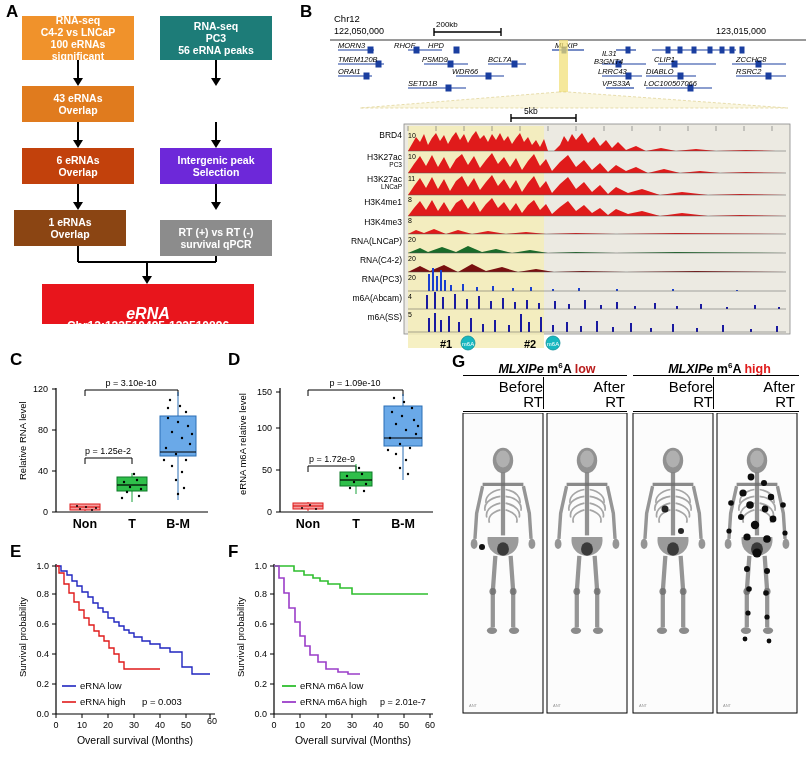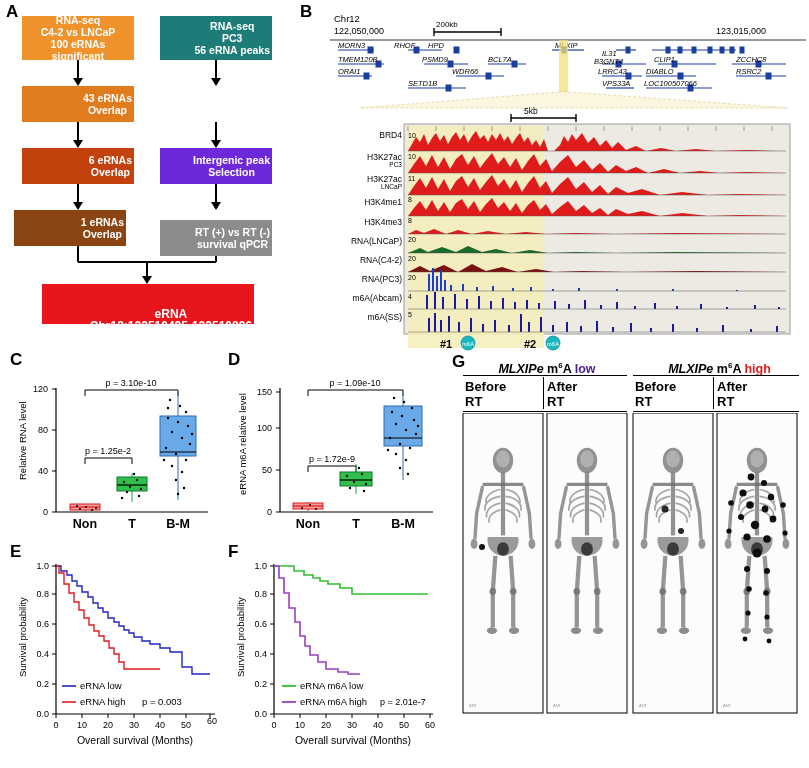--- a/index.html
+++ b/index.html
@@ -21,30 +21,30 @@
   #panelA { position:absolute; left:6px; top:4px; width:290px; height:330px; }
   .fbox {
     position:absolute;
     box-sizing:border-box;
     color:#fff;
     font-size:10.5px;
     line-height:12px;
     text-align:center;
     display:flex;
     align-items:center;
-    justify-content:flex-end;
+    justify-content:center;
     padding:2px;
     font-weight:bold;
   }
   
   #panelB { position:absolute; left:316px; top:4px; width:505px; height:345px; }
   
   #panelG { position:absolute; left:455px; top:355px; width:350px; height:410px; }
   .gtitle { font-size:12.5px; text-align:center; font-weight:bold; }
-  .gsub { font-size:13px; text-align:left; font-weight:bold; }
+  .gsub { font-size:15px; text-align:right; font-weight:normal; }
   svg { display:block; }
 </style>
 </head>
 <body>
 
 <div class="panel-letter" style="left:6px;top:2px;">A</div>
 <div id="panelA">
   <svg width="290" height="332">
 
     <line x1="72" y1="56" x2="72" y2="74" stroke="#000" stroke-width="2"></line>
@@ -112,21 +112,21 @@
   </div>
   <div class="fbox" style="left:154px;top:216px;width:112px;height:36px;background:#8c8c8c;">
     <div>
       <div>RT (+) vs RT (-)</div>
       <div>survival qPCR</div>
     </div>
   </div>
 
   <div class="fbox" style="left:36px;top:280px;width:212px;height:40px;background:#e8151c;">
     <div>
-      <div style="font-size:12px;margin-top:31px;">eRNA</div>
+      <div style="font-style:italic;font-size:16px;margin-top:31px;">eRNA</div>
       <div style="font-size:12px;">Chr12:122510495-122510896</div>
     </div>
   </div>
 </div>
 
 <div class="panel-letter" style="left:300px;top:2px;">B</div>
 <div id="panelB">
   <svg width="505" height="348">
 
     <text x="18" y="18" font-size="9.5" font-family="Liberation Sans">Chr12</text>
@@ -640,21 +640,21 @@
     <line x1="54" y1="150" x2="68" y2="150" stroke="#9b3ec9" stroke-width="1.8"></line>
     <text x="72" y="153" font-size="9.5" font-family="Liberation Sans">eRNA m6A high</text>
     <text x="152" y="153" font-size="9" font-family="Liberation Sans">p = 2.01e-7</text>
   </svg>
 </div>
 
 <div class="panel-letter" style="left:452px;top:352px;">G</div>
 <div id="panelG">
 
   <div class="gtitle" style="position:absolute;left:12px;top:6px;width:160px;">
-    <span style="font-style:italic;">MLXIPe</span><span> </span><span>m</span><sup style="font-size:8px;">6</sup><span>A</span><span> </span><span style="color:#4c1d95;">low</span>
+    <span style="font-style:italic;">MLXIPe</span><span> </span><span>m</span><sup style="font-size:8px;">6</sup><span>A</span><span> </span><span style="color:#b91c1c;">low</span>
   </div>
   <div class="gtitle" style="position:absolute;left:182px;top:6px;width:165px;">
     <span style="font-style:italic;">MLXIPe</span><span> </span><span>m</span><sup style="font-size:8px;">6</sup><span>A</span><span> </span><span style="color:#e01b1b;">high</span>
   </div>
 
   <div class="gsub" style="position:absolute;left:10px;top:24px;width:78px;line-height:15px;">
     <div>Before</div>
     <div>RT</div>
   </div>
   <div class="gsub" style="position:absolute;left:92px;top:24px;width:78px;line-height:15px;">

